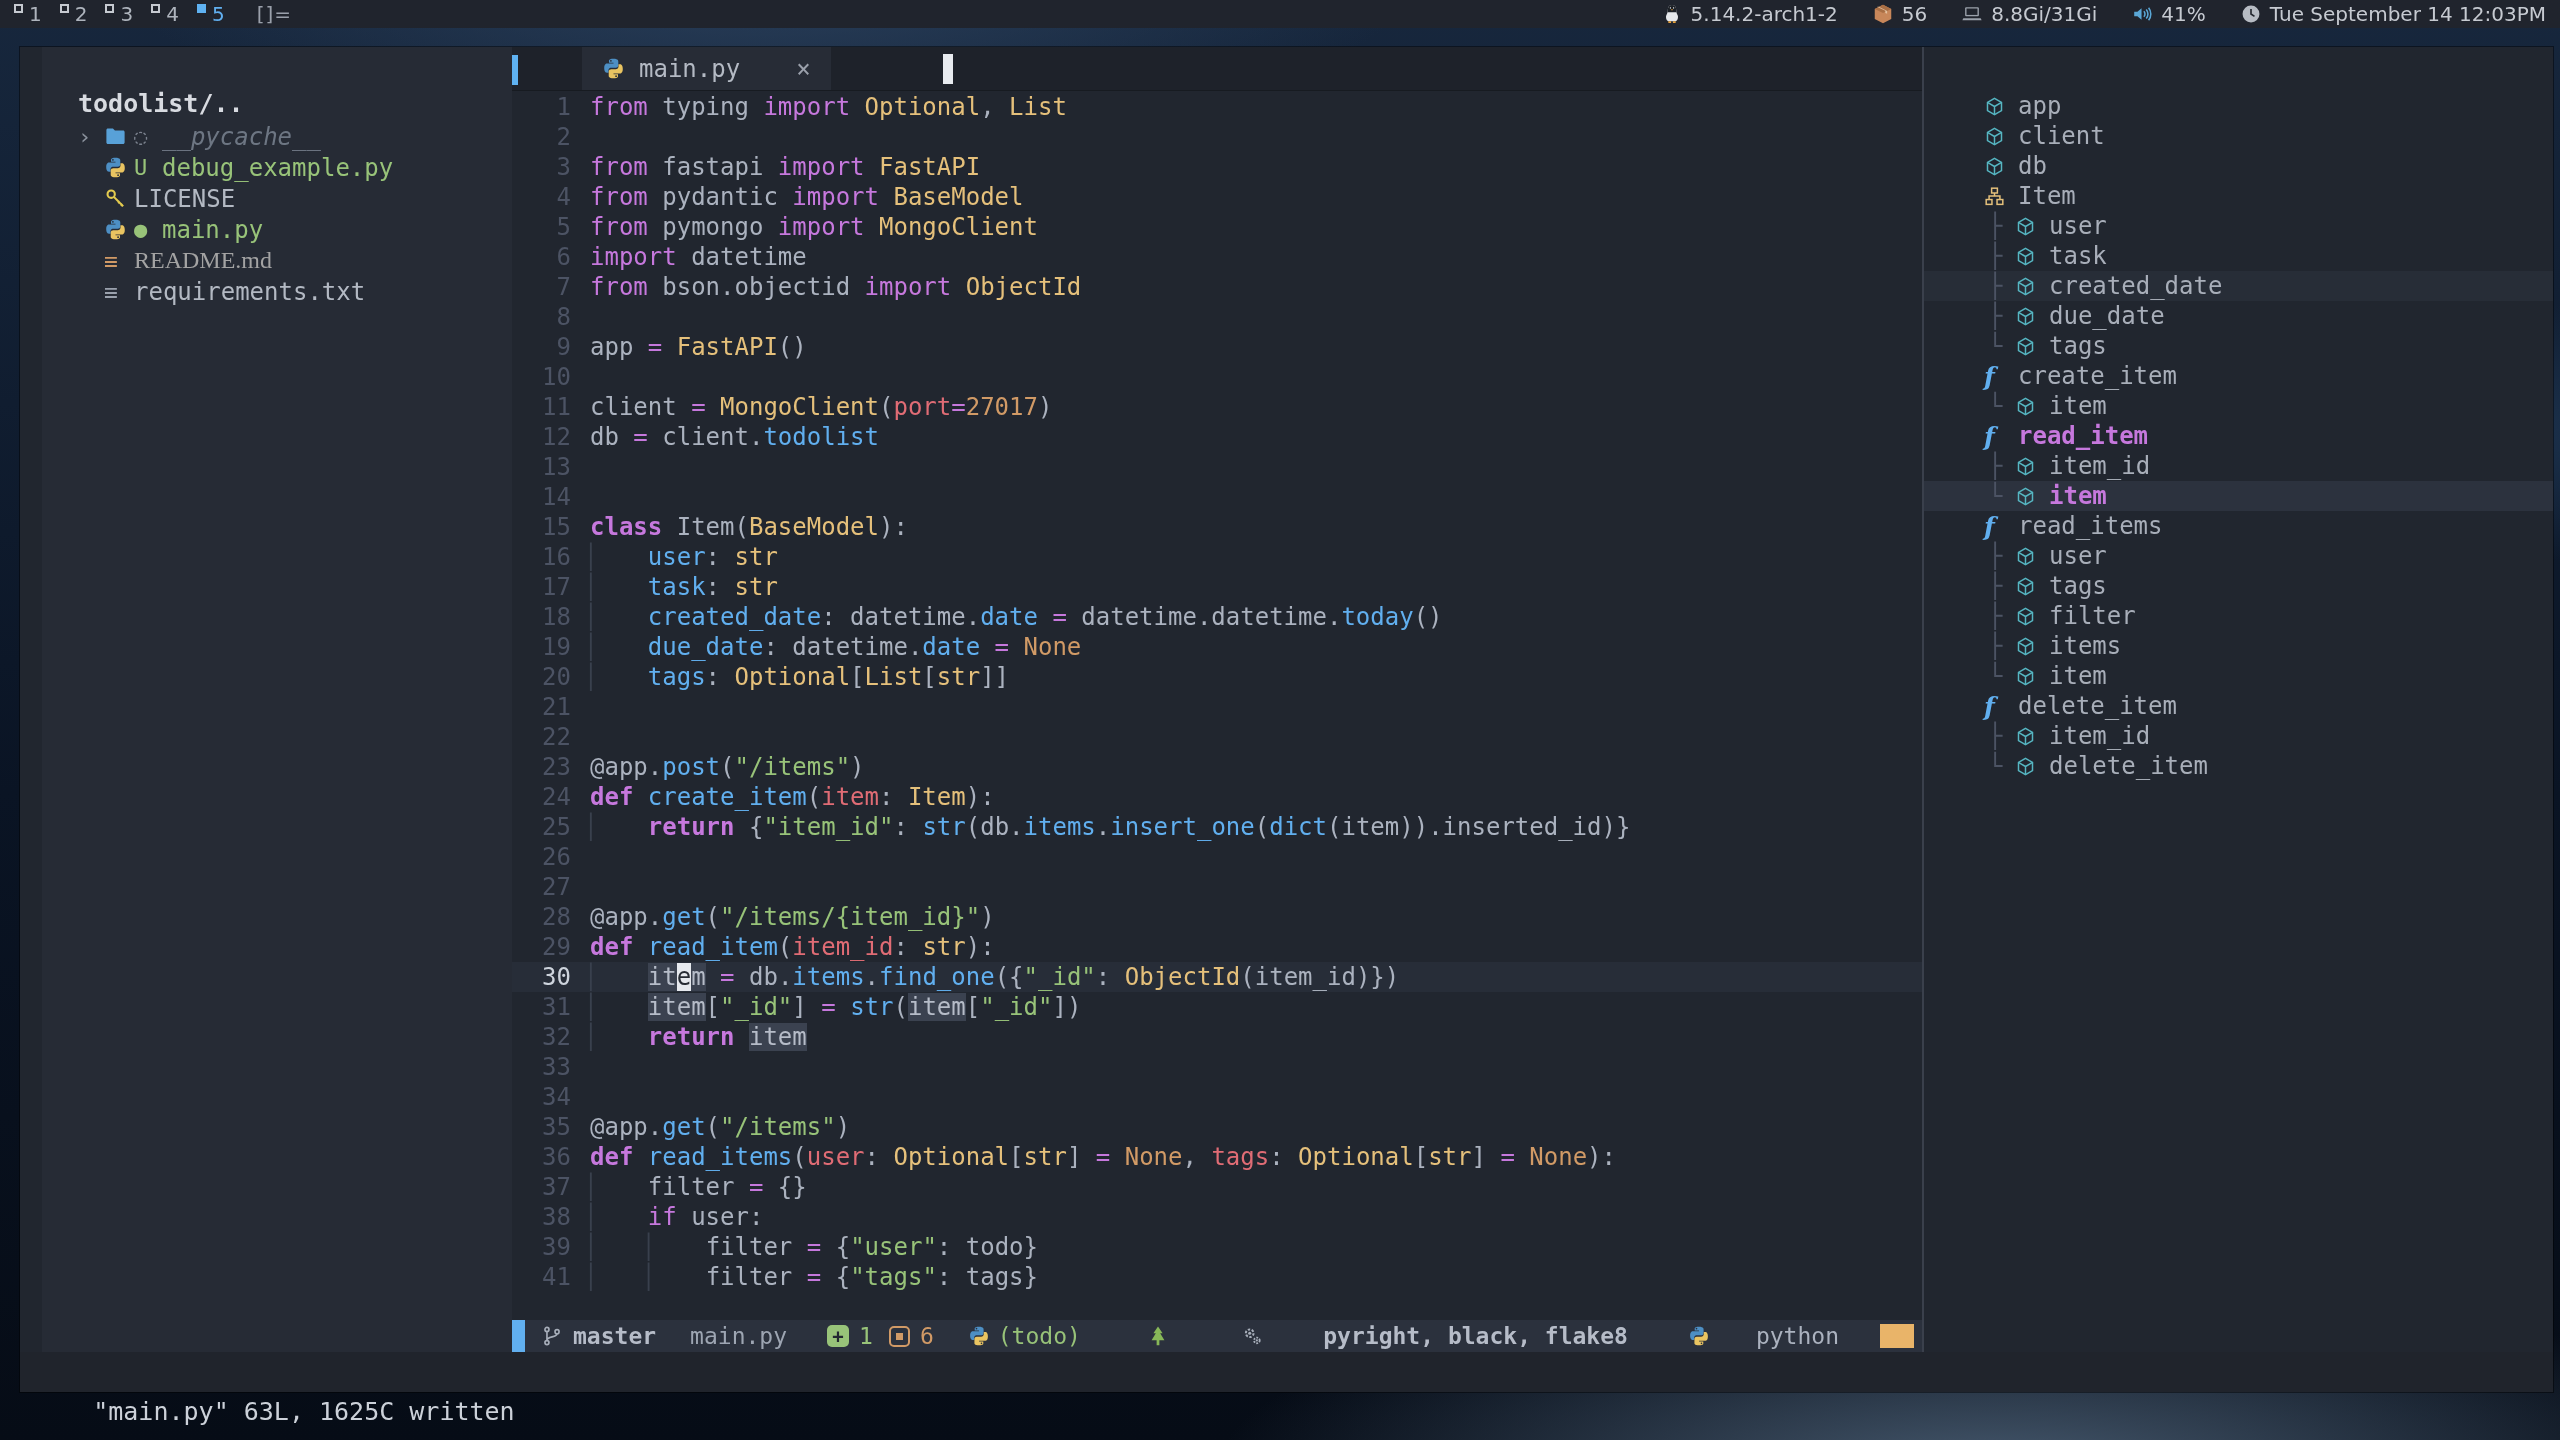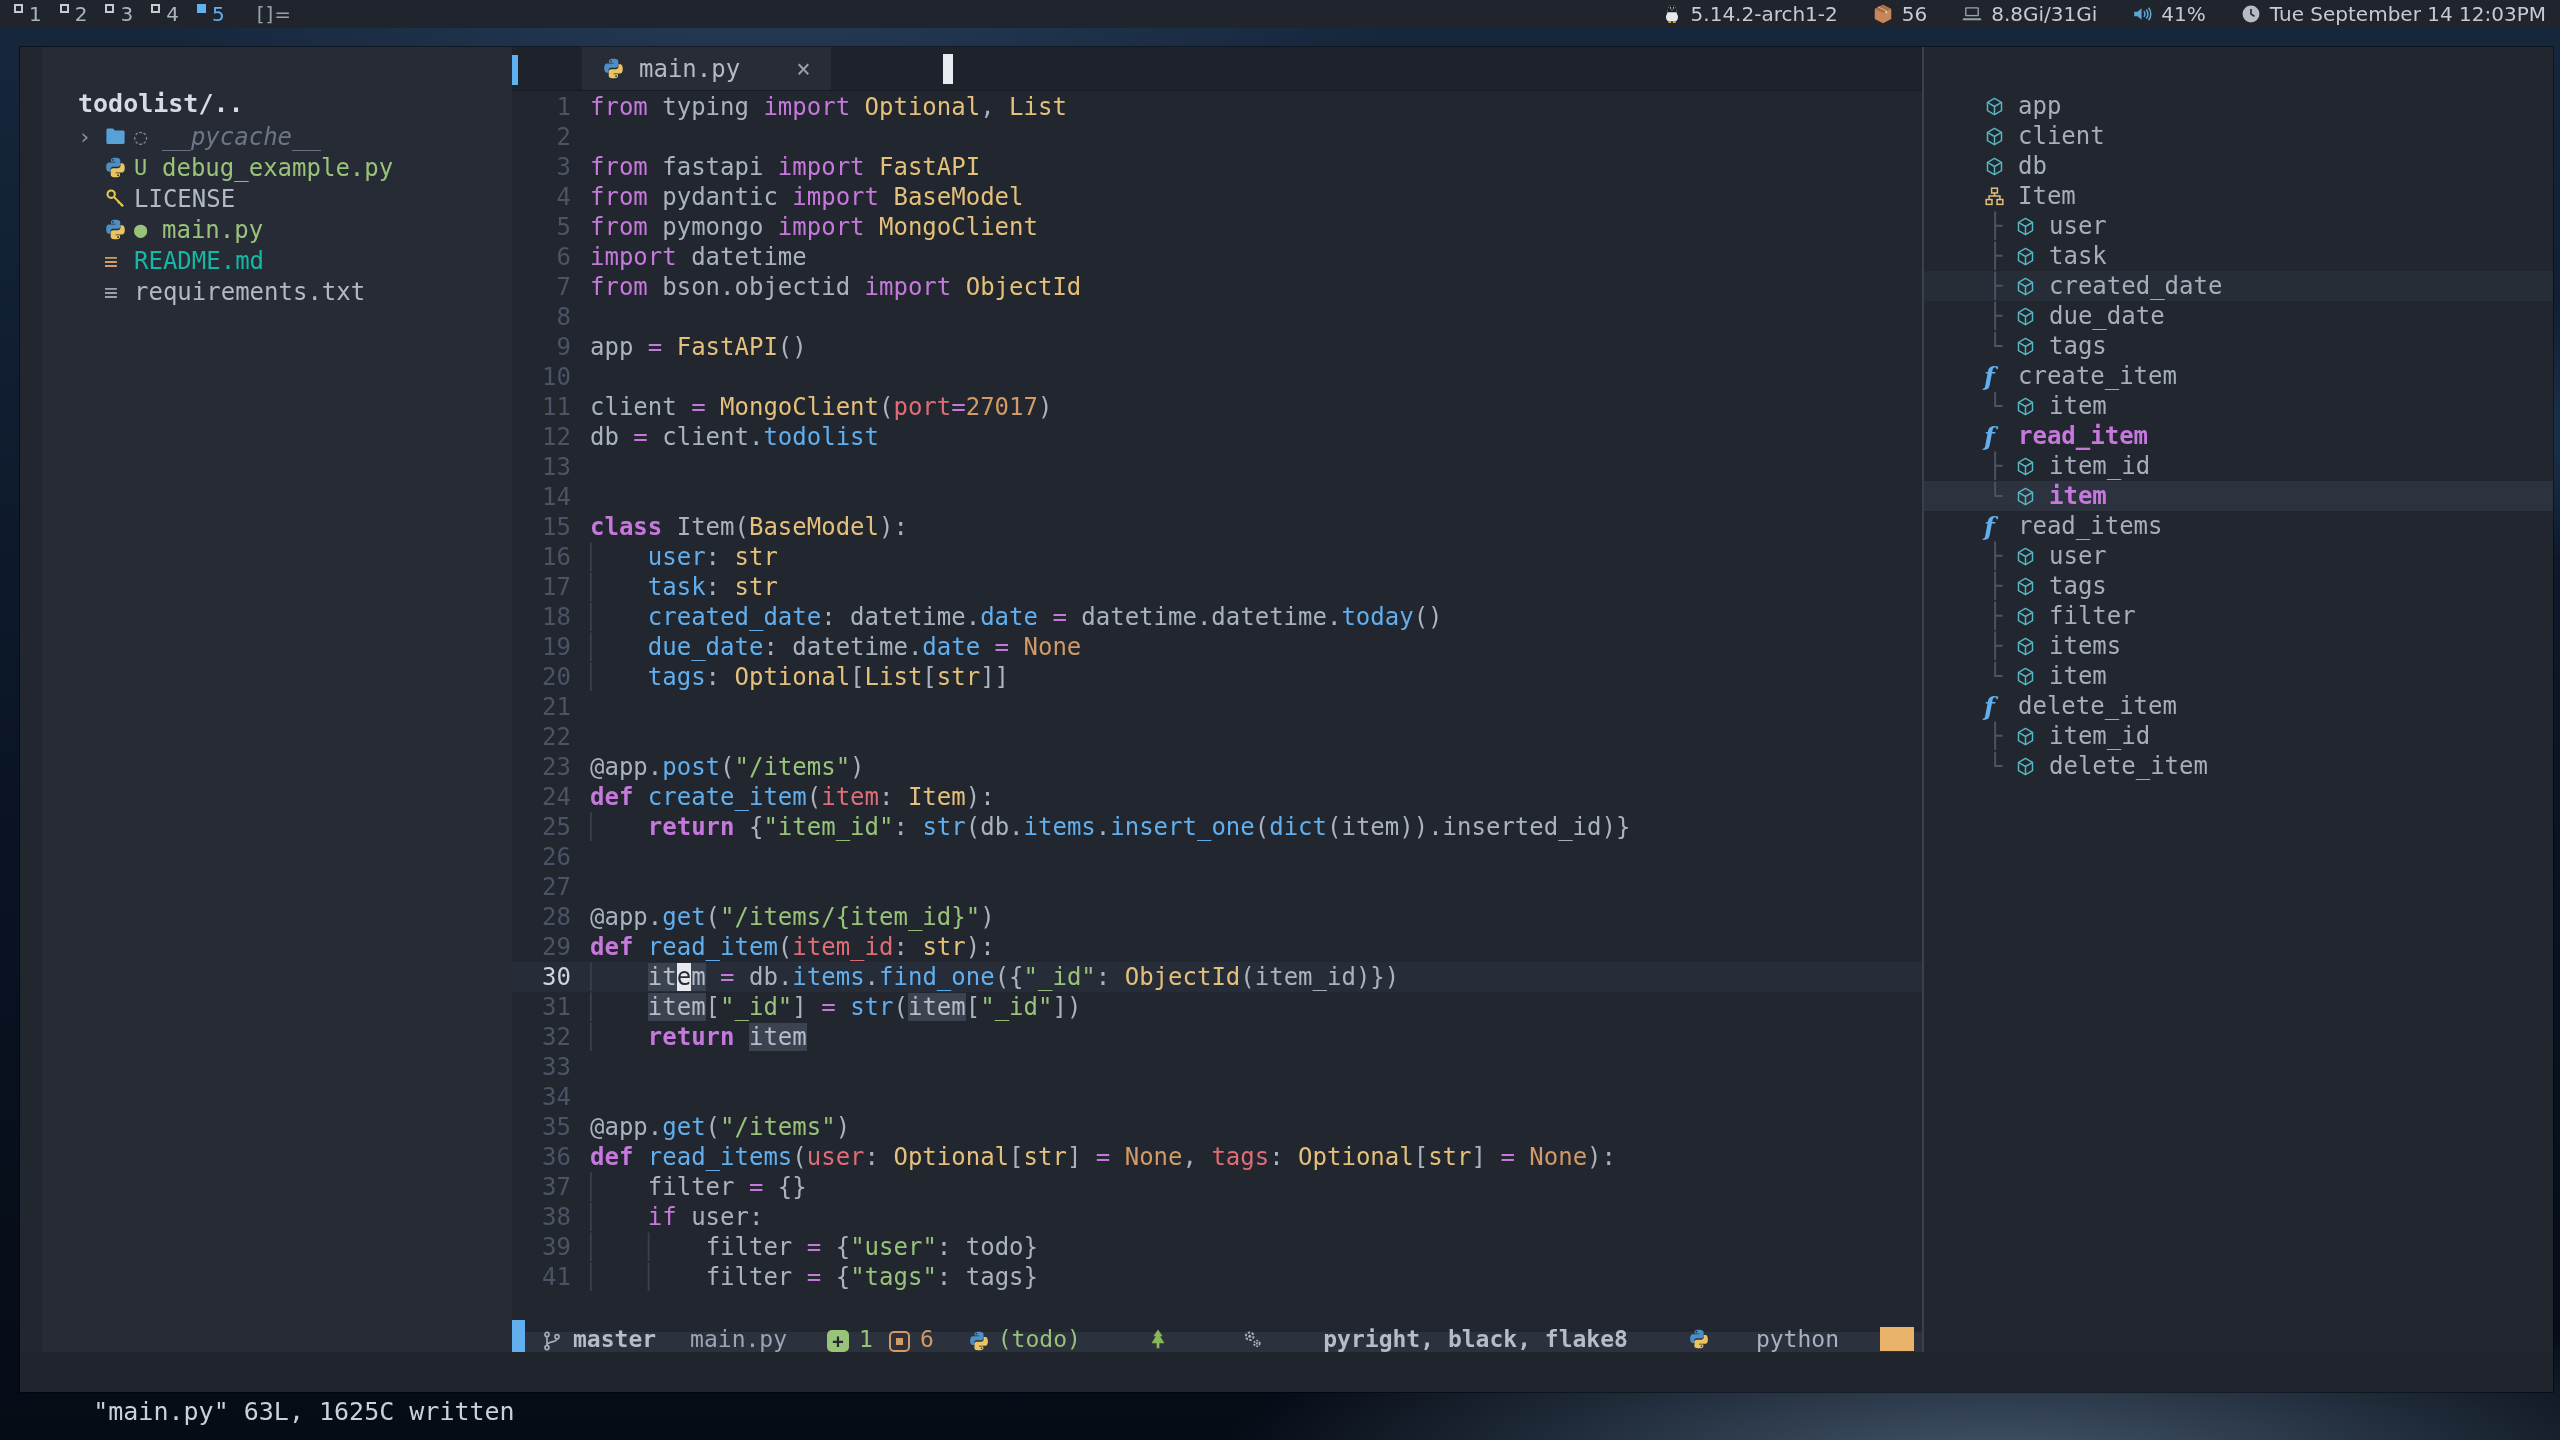--- a/index.html
+++ b/index.html
@@ -44,21 +44,21 @@
   .ex-root { font-weight:bold; color:#d8dbe1; font-size:25px; padding-left:36px; height:34px; line-height:34px; }
   .ex-item { display:flex; align-items:center; height:31px; padding-left:36px; cursor:default; }
   .ex-arrow { width:26px; color:#8a919c; font-size:22px; flex:none; }
   .ex-icon { width:30px; flex:none; display:flex; align-items:center; }
   .ex-icon svg { width:23px; height:23px; display:block; }
   .ex-badge { width:28px; flex:none; font-size:22px; }
   .b-green { color:#98c379; }
   .b-dim { color:#7b828e; }
   .e-dim { color:#6d7683; font-style:italic; }
   .e-green { color:#98c379; }
-  .e-orange { color:#14b8a6; }
+  .e-orange { color:#a3a3a3;font-family:Liberation Serif, serif; }
   .e-plain { color:#b3b9c3; }
   .mdglyph { color:#d19a66; font-size:23px; }
   .txtglyph { color:#9aa1ad; font-size:23px; }
   
   .editor { width:1410px; flex:none; display:flex; flex-direction:column; background:#21262f; position:relative; }
   .tabbar { height:44px; background:#1e222a; border-bottom:1px solid #171b21; position:relative; display:flex; align-items:stretch; padding-left:70px; flex:none; }
   .tab-notch { position:absolute; left:0; bottom:5px; width:6px; height:30px; background:#5fb2f2; }
   .tab { display:flex; align-items:center; background:#272c36; padding:0 20px; gap:14px; cursor:default; }
   .tab .ic svg { width:23px; height:23px; display:block; }
   .tab-label { color:#b4bac4; font-size:24px; }
@@ -69,21 +69,21 @@
   .ln { width:78px; flex:none; text-align:right; padding-right:19px; color:#4c5364; }
   .cl.cur { background:#272d38; }
   .cl.cur .ln { color:#ced4dd; font-weight:normal; }
   .tx { color:#abb2bf; } .kw { color:#c678dd; } .kwb { color:#c678dd; font-weight:bold; }
   .ty { color:#e5c07b; } .fn { color:#61afef; } .st { color:#98c379; }
   .pr { color:#e06c75; } .nu { color:#d19a66; }
   .hl { color:#b6bcc8; background:#3b4250; }
   .cc { color:#262b33; background:#e6e9ee; }
   .g { color:#39404d; }
   
-  .statusline { height:20px; flex:none; background:#2b313d; display:flex; align-items:flex-end; font-size:23px; color:#a7aeba; }
+  .statusline { height:32px; flex:none; background:#2b313d; display:flex; align-items:center; font-size:23px; color:#a7aeba; }
   .mode-block { width:13px; height:32px; background:#61afef; flex:none; }
   .sl-ic svg { width:22px; height:22px; display:block; }
   .sl-branch { font-weight:bold; color:#b6bcc8; }
   .sl-file { color:#9da5b2; }
   .badge-add { width:22px; height:22px; border-radius:5px; background:#98c379; color:#232831; font-weight:bold; font-size:19px; display:flex; align-items:center; justify-content:center; }
   .added-num { color:#98c379; }
   .badge-mod { width:21px; height:21px; border-radius:5px; border:2px solid #d19a66; display:flex; align-items:center; justify-content:center; }
   .badge-mod i { width:7px; height:7px; background:#d19a66; display:block; }
   .mod-num { color:#d19a66; }
   .sl-venv { color:#98c379; }

